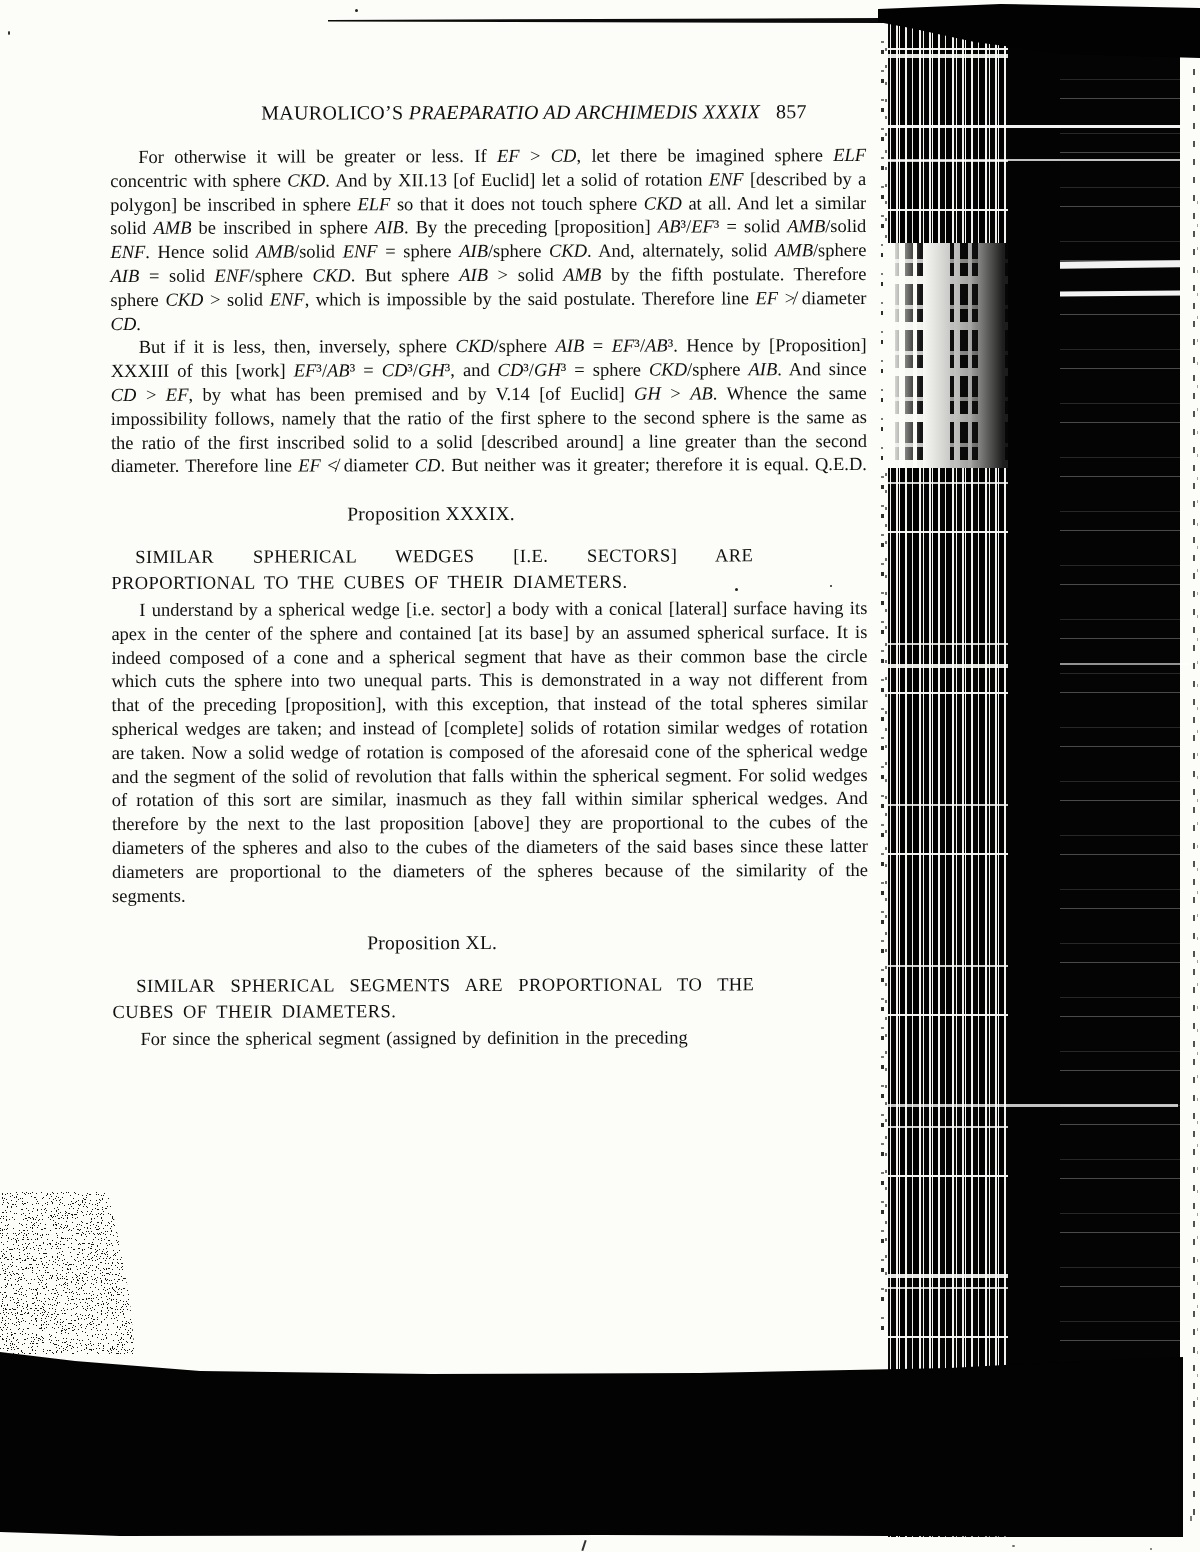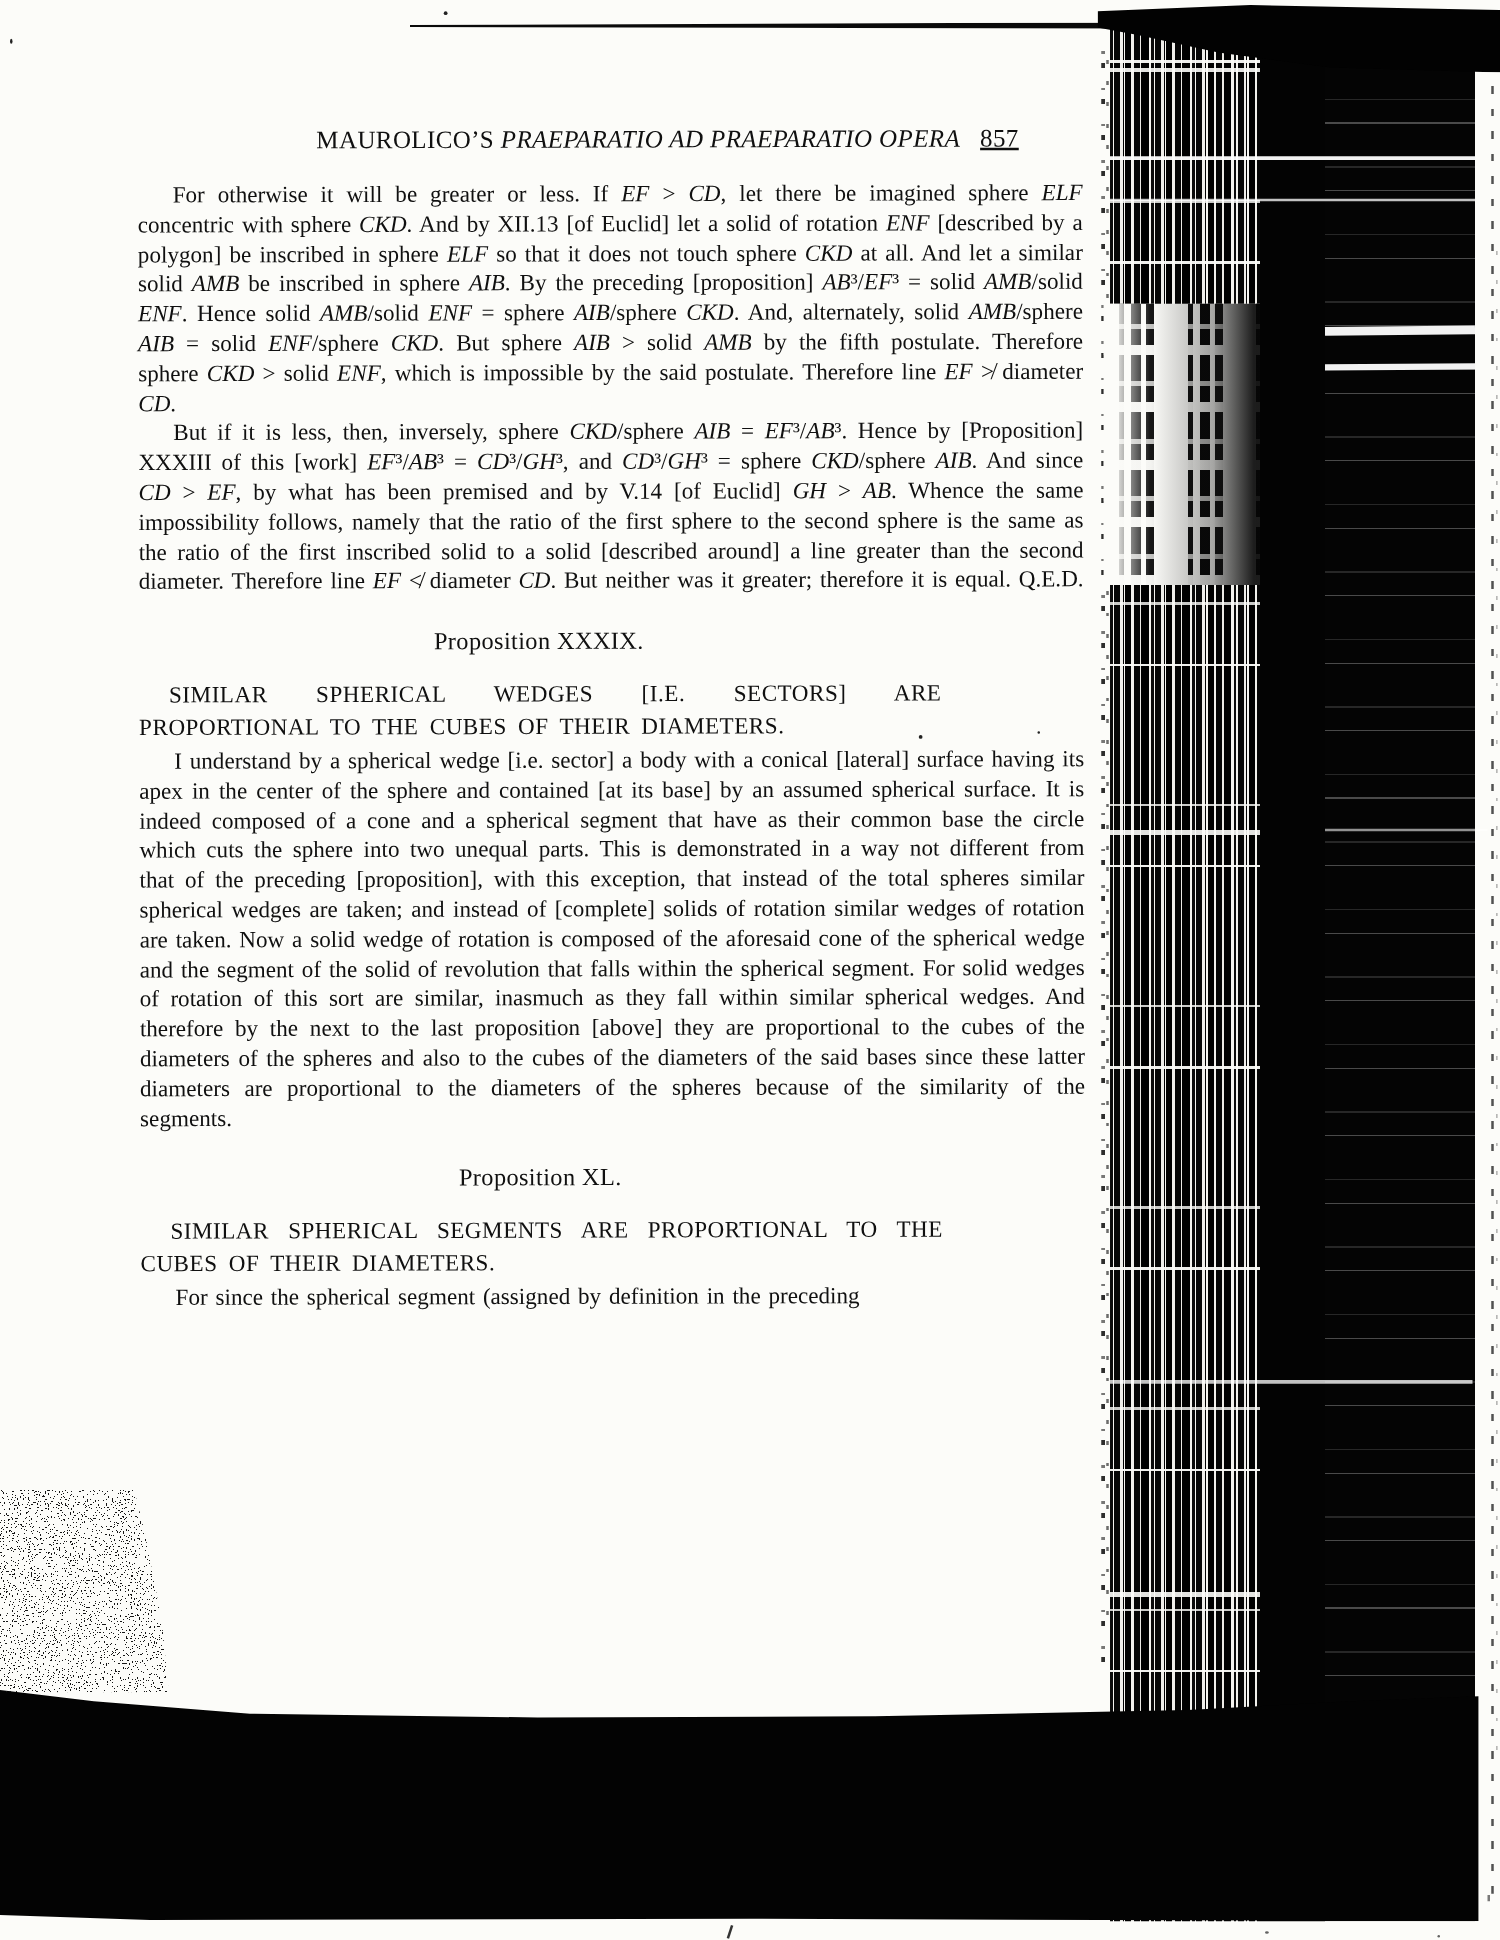--- a/index.html
+++ b/index.html
@@ -2,21 +2,21 @@
 <html><head>
 <meta charset="utf-8">
 <style>
   html,body{margin:0;padding:0;}
   body{width:1200px;height:1552px;background:#e9e9e6;font-family:"Liberation Serif","DejaVu Serif",serif;}
   .page{position:relative;width:1200px;height:1552px;background:#fcfcf9;overflow:hidden;color:#101010;}
 
   
   .content{position:absolute;left:110px;top:102px;width:756px;transform:rotate(-0.15deg);transform-origin:top left;}
   .running-head{text-align:center;white-space:nowrap;transform:translateX(46px);font-size:20px;letter-spacing:.3px;margin-bottom:21px;}
-  .running-head .head-page{display:inline-block;margin-left:16px;text-decoration:underline;}
+  .running-head .head-page{display:inline-block;margin-left:16px;}
   p.body-p{margin:0;font-size:18.5px;line-height:23.8px;text-align:justify;text-indent:28px;word-spacing:1.6px;}
   p.body-p.no-justify{text-align:left;}
   .prop-heading{margin:25px 0 19px 0;font-size:19.5px;font-weight:normal;text-align:center;transform:translateX(-58px);letter-spacing:.3px;}
   p.caps-p{margin:0 0 3px 0;width:642px;font-size:18.5px;line-height:25.4px;text-align:justify;text-indent:24px;letter-spacing:.4px;word-spacing:4px;}
 
   
   .band{position:absolute;left:880px;top:0;width:320px;height:1552px;background:#fcfcf9;}
   .gutter-ticks{position:absolute;left:0;top:30px;width:8px;height:1300px;}
   .gutter-ticks .t1{position:absolute;left:1px;top:0;width:3px;height:100%;
      background:repeating-linear-gradient(0deg,rgba(10,10,10,.85) 0 4px,transparent 4px 11px,rgba(10,10,10,.55) 11px 13px,transparent 13px 29px);}
@@ -74,21 +74,21 @@
   .sp7{left:1150px;top:1548px;width:2px;height:2px;opacity:.7;}
   .sp8{left:1190px;top:1516px;width:2px;height:5px;opacity:.6;border-radius:0;}
 </style>
 </head>
 <body>
 
 <div class="page">
 
   <div class="content">
     <div class="running-head">
-      <span class="head-title">MAUROLICO’S <i>PRAEPARATIO AD PRAEPARATIO OPERA</i></span><span class="head-page">857</span>
+      <span class="head-title">MAUROLICO’S <i>PRAEPARATIO AD ARCHIMEDIS XXXIX</i></span><span class="head-page">857</span>
     </div>
 
     <p class="body-p">For otherwise it will be greater or less. If <i>EF</i> &gt; <i>CD</i>, let there be imagined sphere <i>ELF</i> concentric with sphere <i>CKD</i>. And by XII.13 [of Euclid] let a solid of rotation <i>ENF</i> [described by a polygon] be inscribed in sphere <i>ELF</i> so that it does not touch sphere <i>CKD</i> at all. And let a similar solid <i>AMB</i> be inscribed in sphere <i>AIB</i>. By the preceding [proposition] <i>AB</i>³/<i>EF</i>³ = solid <i>AMB</i>/solid <i>ENF</i>. Hence solid <i>AMB</i>/solid <i>ENF</i> = sphere <i>AIB</i>/sphere <i>CKD</i>. And, alternately, solid <i>AMB</i>/sphere <i>AIB</i> = solid <i>ENF</i>/sphere <i>CKD</i>. But sphere <i>AIB</i> &gt; solid <i>AMB</i> by the fifth postulate. Therefore sphere <i>CKD</i> &gt; solid <i>ENF</i>, which is impossible by the said postulate. Therefore line <i>EF</i> ≯ diameter <i>CD</i>.</p>
     <p class="body-p">But if it is less, then, inversely, sphere <i>CKD</i>/sphere <i>AIB</i> = <i>EF</i>³/<i>AB</i>³. Hence by [Proposition] XXXIII of this [work] <i>EF</i>³/<i>AB</i>³ = <i>CD</i>³/<i>GH</i>³, and <i>CD</i>³/<i>GH</i>³ = sphere <i>CKD</i>/sphere <i>AIB</i>. And since <i>CD</i> &gt; <i>EF</i>, by what has been premised and by V.14 [of Euclid] <i>GH</i> &gt; <i>AB</i>. Whence the same impossibility follows, namely that the ratio of the first sphere to the second sphere is the same as the ratio of the first inscribed solid to a solid [described around] a line greater than the second diameter. Therefore line <i>EF</i> ≮ diameter <i>CD</i>. But neither was it greater; therefore it is equal. Q.E.D.</p>
 
     <h2 class="prop-heading">Proposition XXXIX.</h2>
     <p class="caps-p">SIMILAR SPHERICAL WEDGES [I.E. SECTORS] ARE PROPORTIONAL TO THE CUBES OF THEIR DIAMETERS.</p>
     <p class="body-p">I understand by a spherical wedge [i.e. sector] a body with a conical [lateral] surface having its apex in the center of the sphere and contained [at its base] by an assumed spherical surface. It is indeed composed of a cone and a spherical segment that have as their common base the circle which cuts the sphere into two unequal parts. This is demonstrated in a way not different from that of the preceding [proposition], with this exception, that instead of the total spheres similar spherical wedges are taken; and instead of [complete] solids of rotation similar wedges of rotation are taken. Now a solid wedge of rotation is composed of the aforesaid cone of the spherical wedge and the segment of the solid of revolution that falls within the spherical segment. For solid wedges of rotation of this sort are similar, inasmuch as they fall within similar spherical wedges. And therefore by the next to the last proposition [above] they are proportional to the cubes of the diameters of the spheres and also to the cubes of the diameters of the said bases since these latter diameters are proportional to the diameters of the spheres because of the similarity of the segments.</p>
 
     <h2 class="prop-heading">Proposition XL.</h2>

